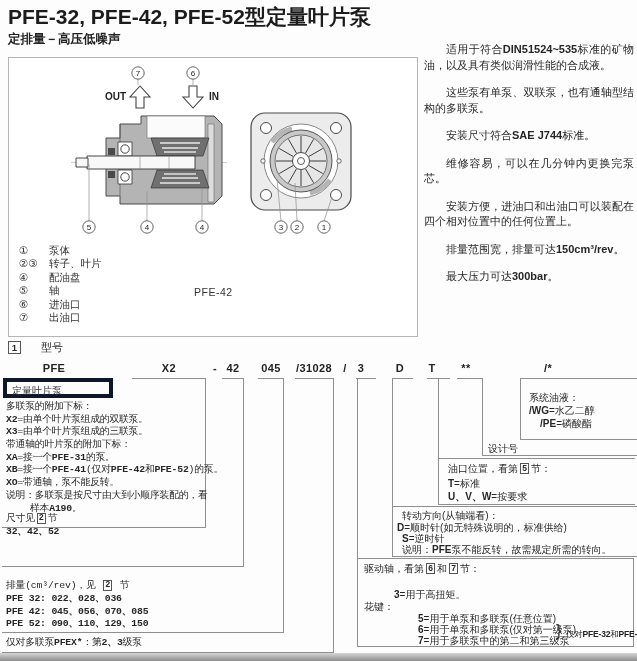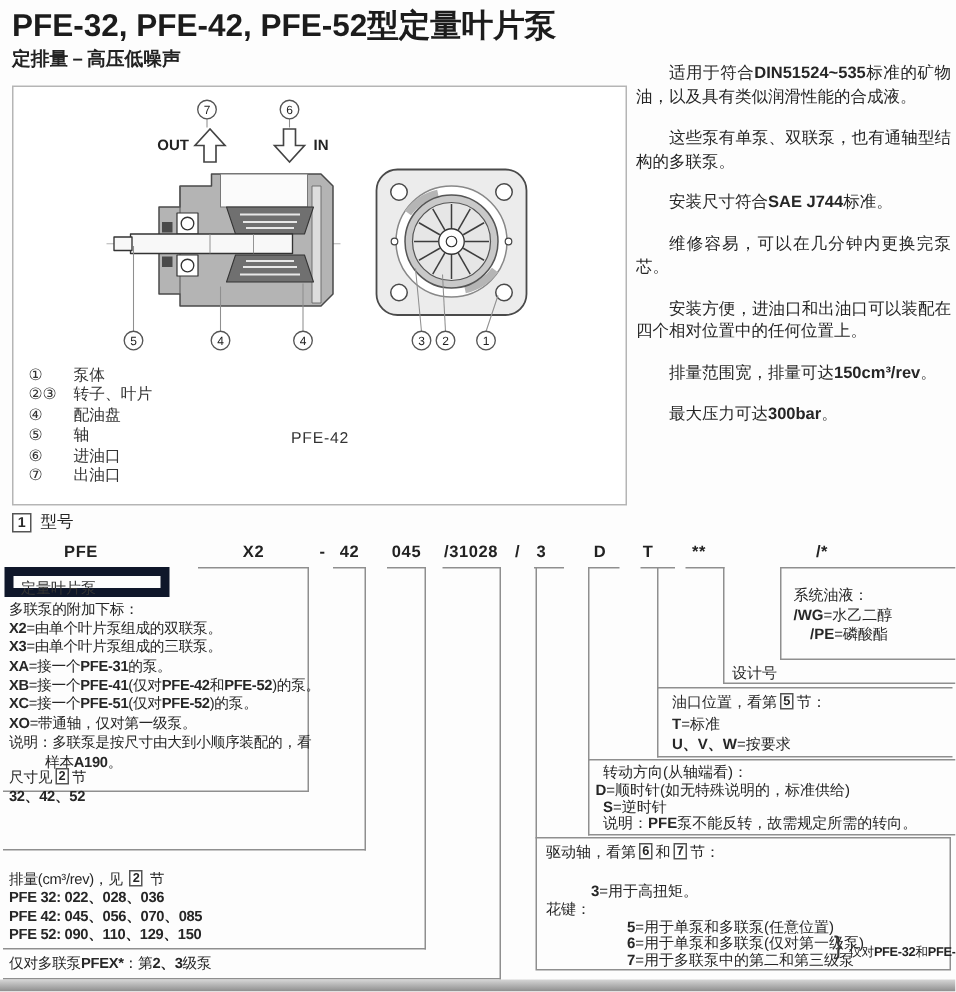--- a/index.html
+++ b/index.html
@@ -21,37 +21,37 @@
   .lrow { display:flex; height:13.4px; line-height:13.4px; }
   .lnum { width:30px; }
   .caption { position:absolute; left:185px; top:228px; font-size:10.5px; color:#333; letter-spacing:0.5px; }
 
   .desc { position:absolute; left:424px; top:42px; width:210px; }
   .desc p { font-size:11px; line-height:15.5px; text-indent:2em; text-align:justify; margin-bottom:12px; color:#262626; }
 
   .secno { display:inline-block; border:1px solid #555; width:13px; height:13px; line-height:11px; text-align:center; font-size:9.5px; font-weight:bold; background:#fff; }
   .secbox { display:inline-block; border:1px solid #555; min-width:9px; padding:0 1px; margin:0 2px; line-height:9.5px; height:11px; text-align:center; font-size:8.5px; font-weight:bold; vertical-align:1px; background:#fff; }
   .sechead { position:absolute; left:8px; top:340px; font-size:11px; }
-  .sectitle { margin-left:6px; font-size:11px; color:#222; }
+  .sectitle { margin-left:20px; font-size:11px; color:#222; }
 
   .codeitem { position:absolute; top:362px; transform:translateX(-50%); font-size:11px; font-weight:bold; color:#222; letter-spacing:0.4px; white-space:nowrap; }
 
   .hl { position:absolute; height:1px; background:#8f8f8f; }
   .vl { position:absolute; width:1px; background:#8f8f8f; }
   .obox { position:absolute; border:1px solid #8f8f8f; }
   .noright { border-right:none; }
 
   .blk { position:absolute; font-size:9.8px; line-height:12.7px; color:#262626; white-space:nowrap; letter-spacing:-0.2px; }
-  .blk div { height:12.7px; }
+  .blk div { height:12.7px;font-family:Liberation Mono, monospace; }
   .ind1 { padding-left:24px; }
   .ind2 { padding-left:30px; }
   .ind3 { padding-left:54px; }
   b { font-weight:bold; }
 
-  .pumptype { position:absolute; left:3px; top:378px; width:110px; height:20px; border:6px solid #0f172a; font-size:10px; line-height:18px; padding-left:5px; color:#333; }
+  .pumptype { position:absolute; left:3px; top:378px; width:110px; height:20px; border:4px solid #0f172a; font-size:10px; line-height:18px; padding-left:5px; color:#333; }
   .designlabel { position:absolute; left:488px; top:442px; font-size:10px; color:#262626; }
 
   .boxtext { position:absolute; font-size:10px; line-height:13px; color:#262626; white-space:nowrap; }
   .brace { position:absolute; left:556px; top:621px; font-size:17px; color:#333; font-weight:normal; }
   .bracenote { position:absolute; left:566px; top:629px; font-size:8.5px; color:#222; white-space:nowrap; letter-spacing:-0.2px; }
   .edgebar { position:absolute; left:0; top:653px; width:637px; height:8px; background:linear-gradient(to bottom,#d6d6d6,#8d8d8d); }
 </style>
 </head>
 <body>
 
@@ -271,24 +271,24 @@
   <div class="boxtext ind3" style="left:6px;top:64px"><b>6</b><span>=用于单泵和多联泵(仅对第一级泵)</span></div>
   <div class="boxtext ind3" style="left:6px;top:75px"><b>7</b><span>=用于多联泵中的第二和第三级泵</span></div>
 </div>
 <span class="brace">}</span>
 <span class="bracenote"><span>仅对</span><b>PFE-32</b><span>和</span><b>PFE-42</b></span>
 
 <div class="blk" style="left:6px;top:401px">
   <div><span>多联泵的附加下标：</span></div>
   <div><b>X2</b><span>=由单个叶片泵组成的双联泵。</span></div>
   <div><b>X3</b><span>=由单个叶片泵组成的三联泵。</span></div>
+  <div><span>带通轴的叶片泵的附加下标：</span></div>
   <div><b>XA</b><span>=接一个</span><b>PFE-31</b><span>的泵。</span></div>
   <div><b>XB</b><span>=接一个</span><b>PFE-41</b><span>(仅对</span><b>PFE-42</b><span>和</span><b>PFE-52</b><span>)的泵。</span></div>
-  <div><b>XC</b><span>=接一个</span><b>PFE-51</b><span>(仅对</span><b>PFE-52</b><span>)的泵。</span></div>
-  <div><b>XO</b><span>=带通轴，仅对第一级泵。</span></div>
+  <div><b>XO</b><span>=带通轴，泵不能反转。</span></div>
   <div><span>说明：多联泵是按尺寸由大到小顺序装配的，看</span></div>
   <div class="ind1"><span>样本</span><b>A190</b><span>。</span></div>
 </div>
 
 <div class="blk" style="left:6px;top:512px;line-height:13px">
   <div style="height:13px"><span>尺寸见</span><span class="secbox">2</span><span>节</span></div>
   <div style="height:13px"><b>32、42、52</b></div>
 </div>
 
 <div class="blk" style="left:6px;top:580px;line-height:12.5px">

